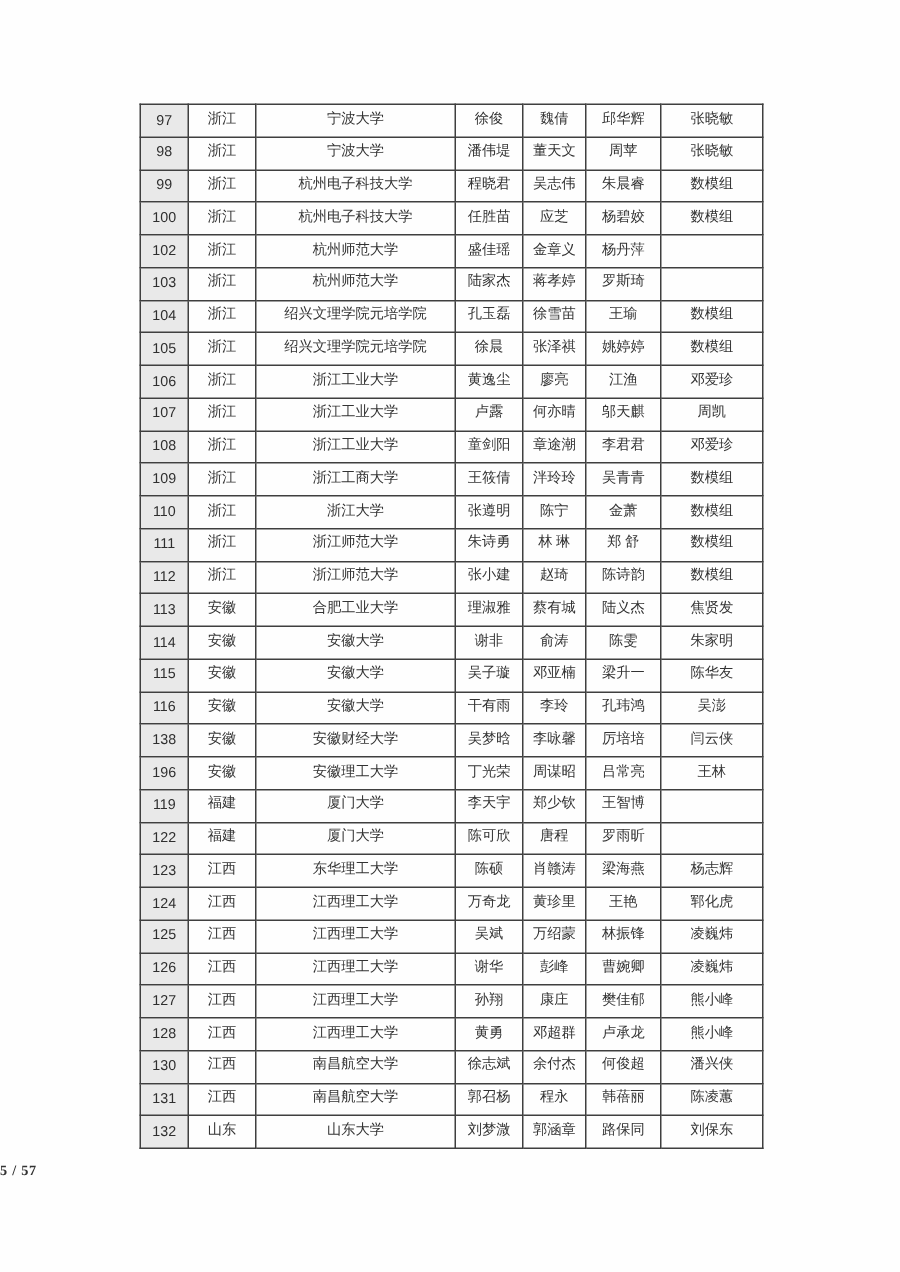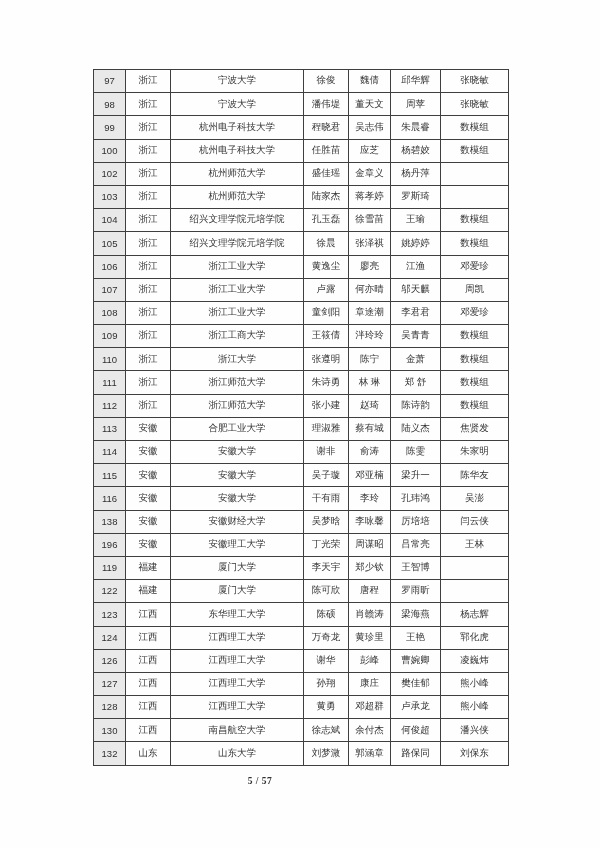--- a/index.html
+++ b/index.html
@@ -39,21 +39,20 @@
     background: #e9e9e9;
     font-family: "Liberation Sans", sans-serif;
     font-size: 9.5px;
     color: #2f2f2f;
   }
   .footer {
     position: absolute;
     left: 0;
     width: 520px;
     top: 776px;
-    text-align: center;
     font-family: "Liberation Serif", serif;
     font-size: 9.5px;
     font-weight: bold;
     color: #333333;
     letter-spacing: 0.5px;
   }
 </style>
 </head>
 <body>
 
@@ -288,20 +287,29 @@
         <tr>
           <td class="num">124</td>
           <td>江西</td>
           <td>江西理工大学</td>
           <td>万奇龙</td>
           <td>黄珍里</td>
           <td>王艳</td>
           <td>郓化虎</td>
         </tr>
         <tr>
+          <td class="num">125</td>
+          <td>江西</td>
+          <td>江西理工大学</td>
+          <td>吴斌</td>
+          <td>万绍蒙</td>
+          <td>林振锋</td>
+          <td>凌巍炜</td>
+        </tr>
+        <tr>
           <td class="num">126</td>
           <td>江西</td>
           <td>江西理工大学</td>
           <td>谢华</td>
           <td>彭峰</td>
           <td>曹婉卿</td>
           <td>凌巍炜</td>
         </tr>
         <tr>
           <td class="num">127</td>
@@ -322,20 +330,29 @@
           <td>熊小峰</td>
         </tr>
         <tr>
           <td class="num">130</td>
           <td>江西</td>
           <td>南昌航空大学</td>
           <td>徐志斌</td>
           <td>余付杰</td>
           <td>何俊超</td>
           <td>潘兴侠</td>
+        </tr>
+        <tr>
+          <td class="num">131</td>
+          <td>江西</td>
+          <td>南昌航空大学</td>
+          <td>郭召杨</td>
+          <td>程永</td>
+          <td>韩蓓丽</td>
+          <td>陈凌蕙</td>
         </tr>
         <tr>
           <td class="num">132</td>
           <td>山东</td>
           <td>山东大学</td>
           <td>刘梦溦</td>
           <td>郭涵章</td>
           <td>路保同</td>
           <td>刘保东</td>
         </tr>

